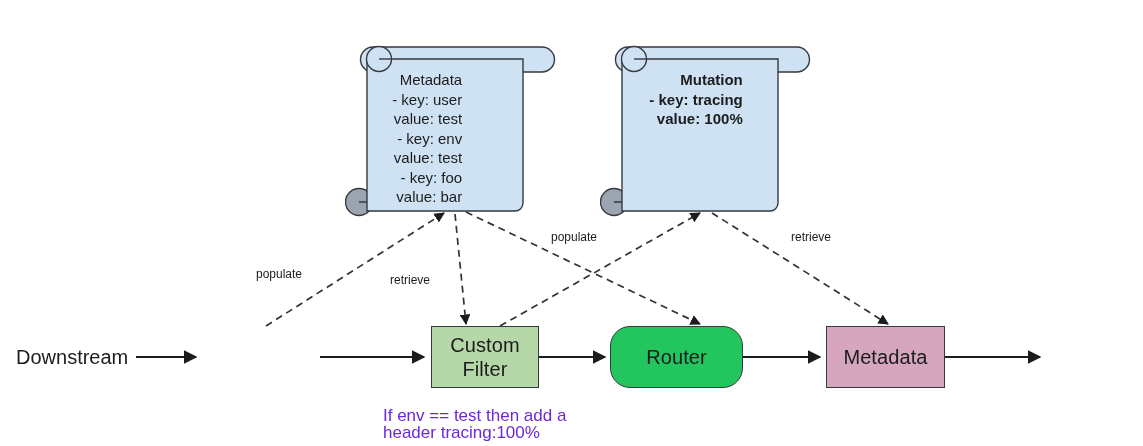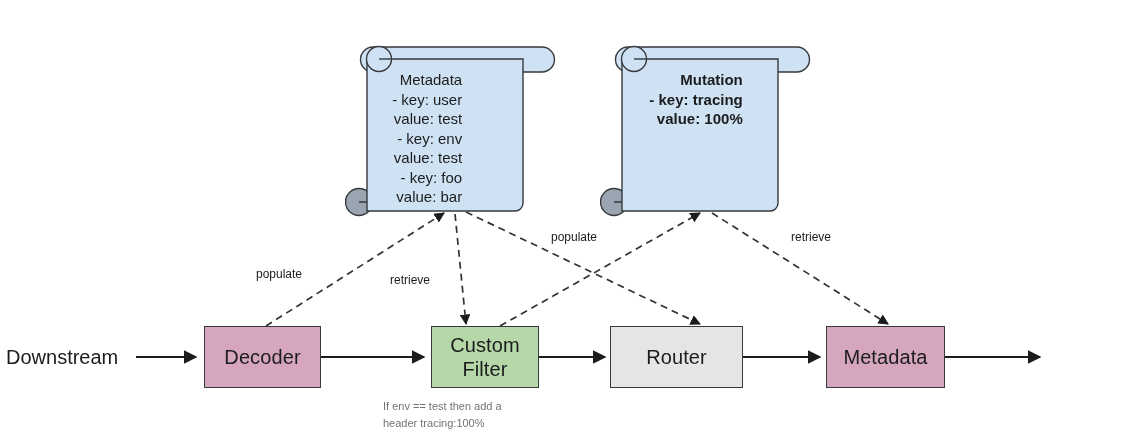--- a/index.html
+++ b/index.html
@@ -36,38 +36,39 @@
     align-items: center;
     justify-content: center;
     text-align: center;
     font-size: 20px;
     color: #1b1c1d;
     line-height: 24px;
     letter-spacing: 0.1px;
   }
   .node.pink  { background: #d5a6bd; }
   .node.green { background: #b6d7a8; }
-  .node.blue  { background: #e5e5e5; }
+  .node.blue  { background: #22c55e; border-radius: 20px; }
 
   
   .endpoint {
     position: absolute;
     font-size: 20px;
     color: #1b1c1d;
     white-space: nowrap;
     line-height: 24px;
   }
 
   
   .caption {
     position: absolute;
-    font-size: 11px;
-    color: #737373;
+    font-size: 17px;
+    color: #6d28d9;
     line-height: 17px;
     white-space: pre-line;
+    margin-top: 9px;
   }
 
   
   .edge-label {
     position: absolute;
     font-size: 12px;
     color: #1b1c1d;
     white-space: nowrap;
     line-height: 19px;
   }
@@ -156,25 +157,22 @@
       <path d="M 28 12 L 197 12 A 12.5 12.5 0 0 1 197 37 L 28 37 A 12.5 12.5 0 0 1 28 12 Z" fill="#cfe2f3" stroke="#36393d" stroke-width="1.4"></path>
       <path d="M 22 24 L 178 24 L 178 168 A 8 8 0 0 1 170 176 L 22 176 Z" fill="#cfe2f3" stroke="#36393d" stroke-width="1.4"></path>
       <circle cx="34" cy="24" r="12.5" fill="#cfe2f3" stroke="#36393d" stroke-width="1.4"></circle>
       <path d="M 34 24 L 46.5 24" fill="none" stroke="#36393d" stroke-width="1.4"></path>
     </svg>
     <div class="scroll-text" style="left:36px; top:35px;font-weight:bold;">Mutation
    - key: tracing
      value: 100%</div>
   </div>
 
-  <div class="endpoint" style="left:6px; top:345px;">Downstream</div>
+  <div class="endpoint" style="left:16px; top:345px;">Downstream</div>
 
-  <div class="node pink" style="left:204px; top:326px; width:117px; height:62px;">
-    <span>Decoder</span>
-  </div>
 
   <div class="node green" style="left:431px; top:326px; width:108px; height:62px;">
     <span style="white-space:pre-line;">Custom
 Filter</span>
   </div>
 
   <div class="node blue" style="left:610px; top:326px; width:133px; height:62px;">
     <span>Router</span>
   </div>
 

